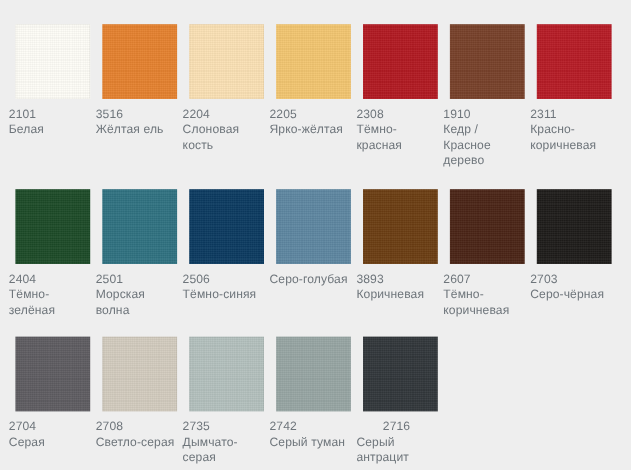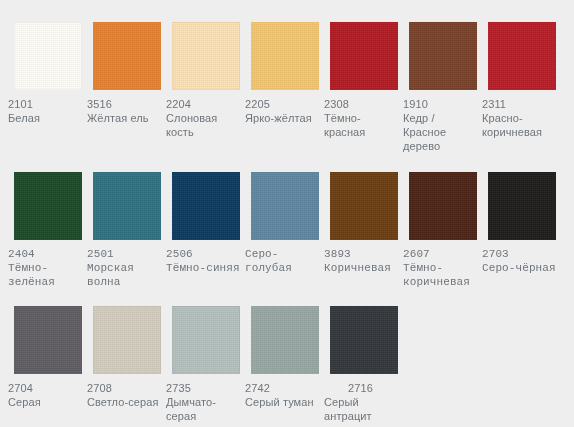--- a/index.html
+++ b/index.html
@@ -23,21 +23,21 @@
     position: relative;
   }
   .swatch-row {
     display: flex;
     flex-direction: row;
     align-items: flex-start;
     padding-left: 14px;
     box-sizing: border-box;
   }
   .swatch-row.row-0 { padding-top: 22px; }
-  .swatch-row.row-1 { padding-top: 19px; font-family: Liberation Mono, monospace; }
+  .swatch-row.row-1 { padding-top: 19px; }
   .swatch-row.row-2 { padding-top: 17px; }
 
   .swatch-cell {
     width: 68px;
     margin-right: 11px;
     display: flex;
     flex-direction: column;
     align-items: flex-end;
   }
   .swatch-chip {

